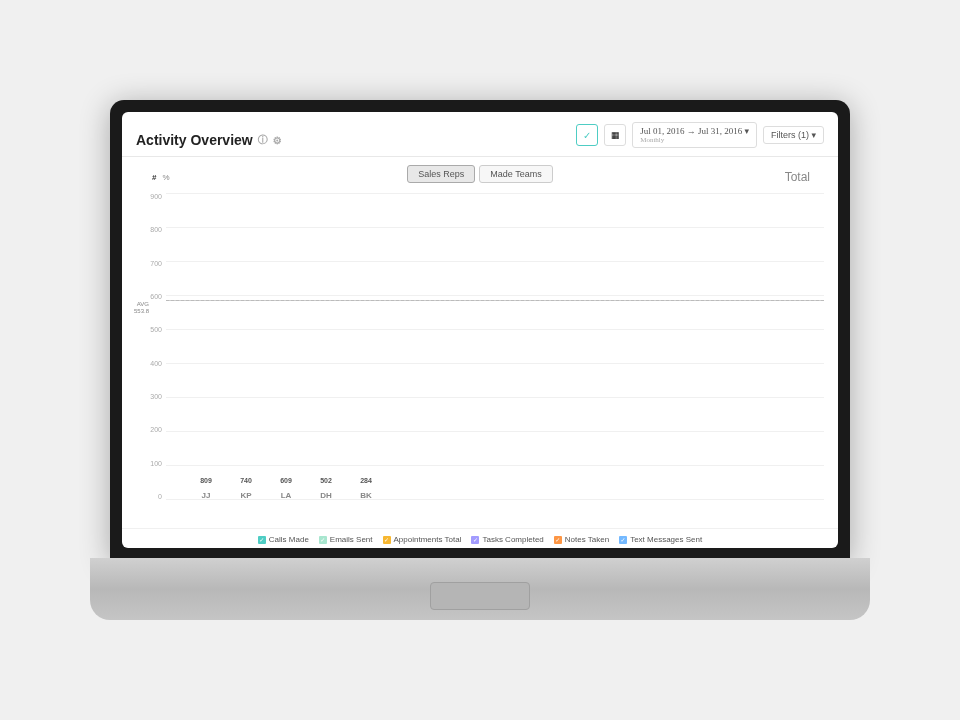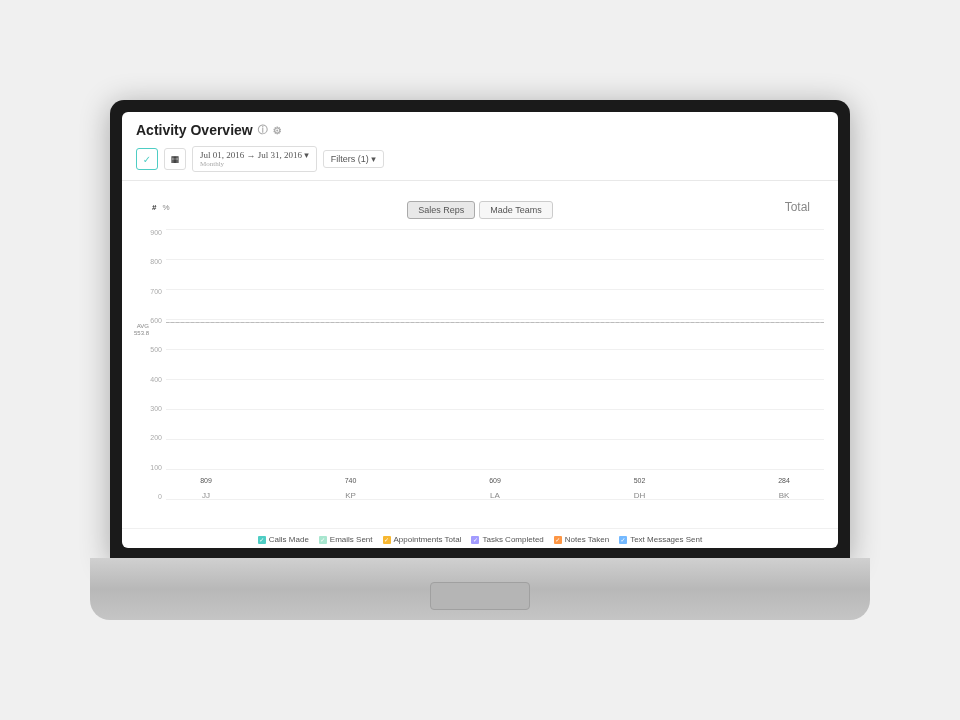--- a/index.html
+++ b/index.html
@@ -74,25 +74,24 @@
       width: 100%;
       height: 100%;
       display: flex;
       flex-direction: column;
       background: #fff;
       font-size: 10px;
     }
 
     .header {
       display: flex;
-      align-items: flex-start;
+      align-items: flex-end;
       padding: 10px 14px 8px;
       border-bottom: 1px solid #e8e8e8;
       gap: 8px;
-      flex-direction: column;
     }
 
     .header-title {
       font-size: 14px;
       font-weight: 600;
       color: #222;
       display: flex;
       align-items: center;
       gap: 5px;
       flex: 1;
@@ -166,21 +165,20 @@
       display: flex;
       flex-direction: column;
     }
 
     .chart-controls {
       display: flex;
       align-items: center;
       justify-content: center;
       gap: 4px;
       margin-bottom: 6px;
-      margin-top: 12px;
     }
 
     .tab-btn {
       padding: 3px 10px;
       border: 1px solid #ccc;
       border-radius: 3px;
       font-size: 9px;
       cursor: pointer;
       background: #f7f7f7;
       color: #555;
@@ -277,22 +275,23 @@
     }
 
     .bars-row {
       position: absolute;
       bottom: 20px;
       left: 0;
       right: 0;
       top: 0;
       display: flex;
       align-items: flex-end;
-      justify-content: space-between;
+      justify-content: flex-start;
       padding: 0 20px;
+      font-weight: bold;
     }
 
     .bar-group {
       display: flex;
       flex-direction: column;
       align-items: center;
       gap: 1px;
     }
 
     .bar-value {

